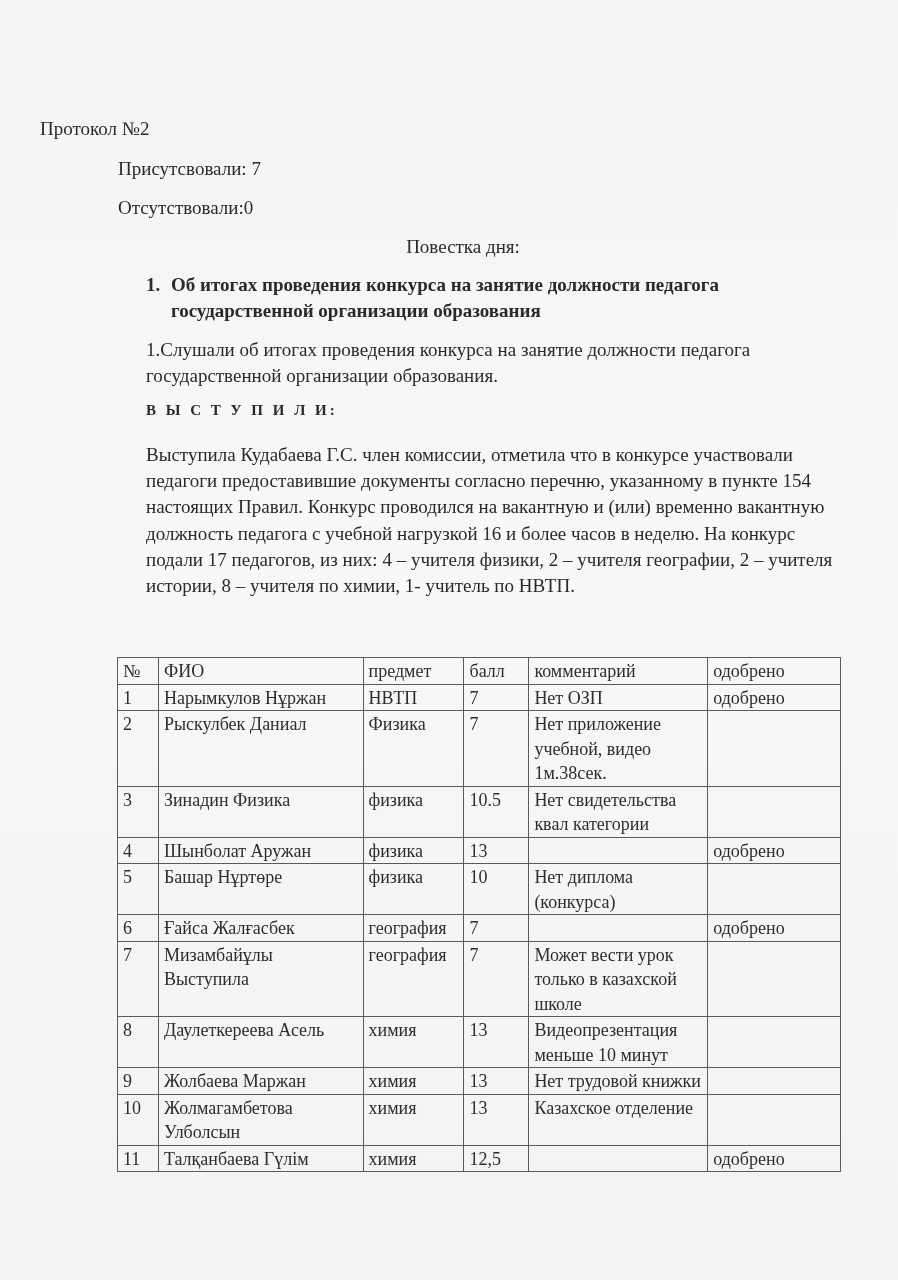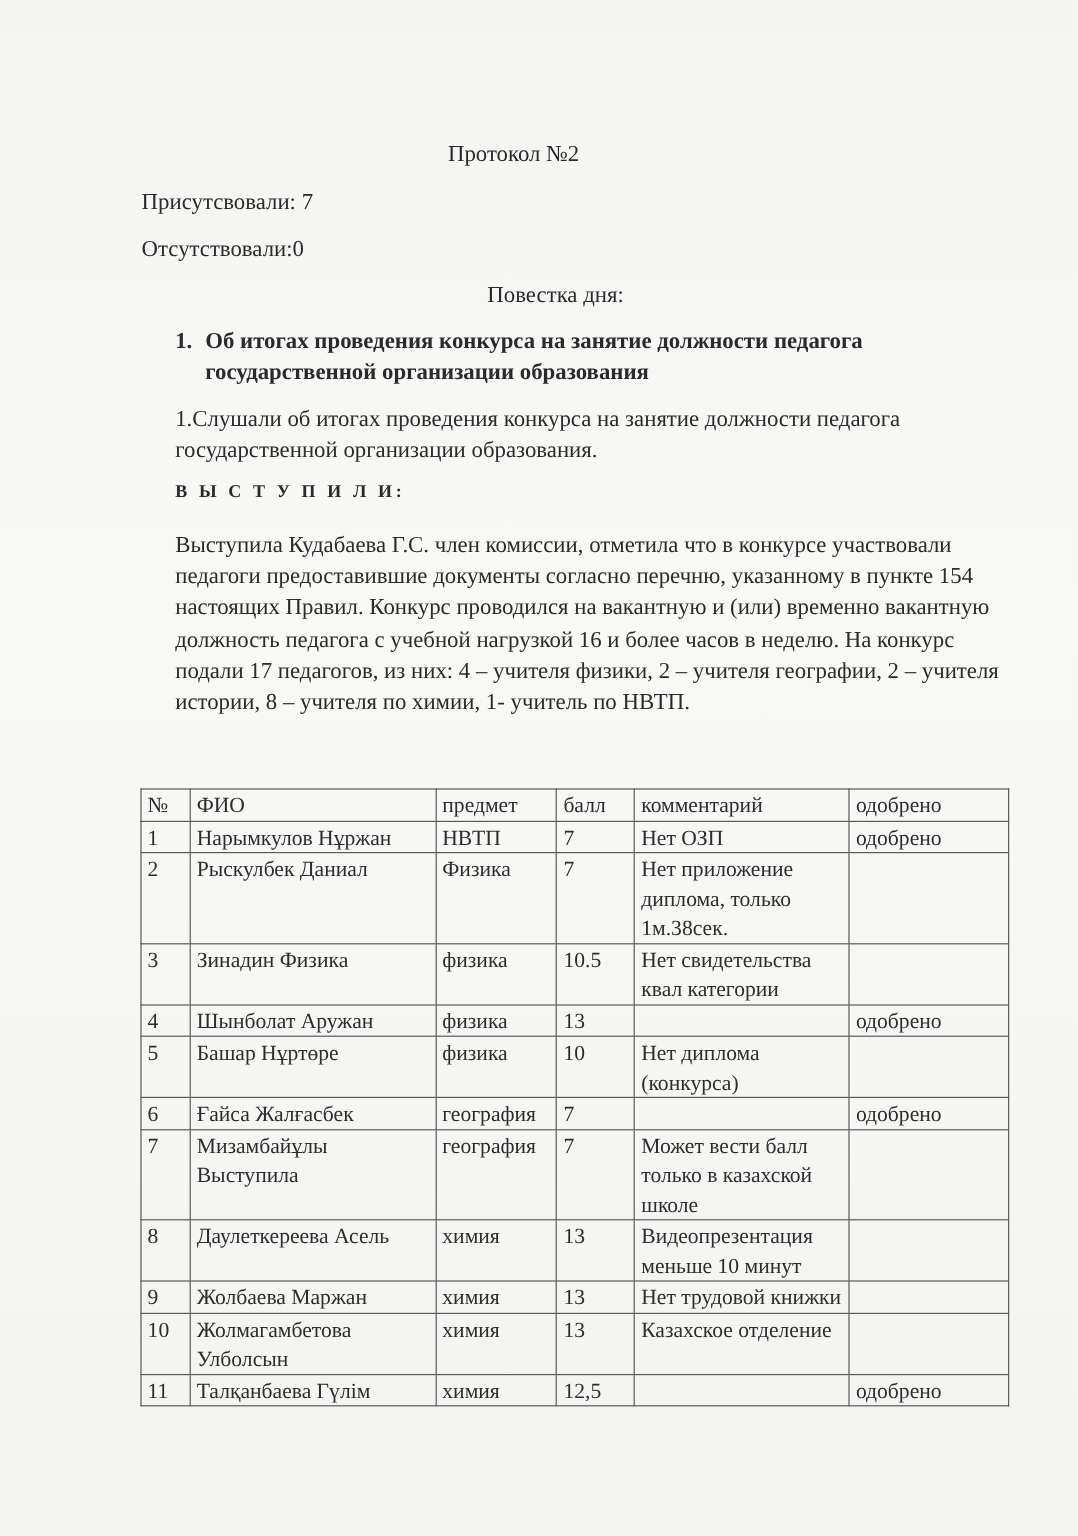--- a/index.html
+++ b/index.html
@@ -7,21 +7,21 @@
       width: 898px; height: 1280px; overflow: hidden;
       background: #f6f6f5;
       font-family: "Liberation Serif", "DejaVu Serif", serif;
       color: #2a2a2a;
       position: relative;
     }
     .page { position: absolute; left: 0; top: 0; width: 898px; height: 1280px;
       background: linear-gradient(180deg, #f4f4f3 0%, #f8f8f7 40%, #f3f3f2 100%); }
     .abs { position: absolute; white-space: nowrap; }
     .t19 { font-size: 19px; line-height: 26px; }
-    .title { left: 0; width: 816px; text-align: center; top: 116px; padding-left: 40px; box-sizing: border-box; }
+    .title { left: 0; width: 816px; text-align: left; top: 116px; padding-left: 40px; box-sizing: border-box; }
     .present { left: 118px; top: 156px; }
     .absent { left: 118px; top: 195px; }
     .agenda { left: 0; width: 898px; text-align: center; top: 234px; padding-left: 28px; box-sizing: border-box; }
     .item { left: 146px; top: 272px; font-weight: bold; white-space: normal; width: 660px; }
     .item .num { position: absolute; left: 0; top: 0; }
     .item .txt { display: block; padding-left: 25px; }
     .heard { left: 146px; top: 337px; white-space: normal; width: 700px; }
     .spoke { left: 146px; top: 402px; font-weight: bold; letter-spacing: 3px; font-size: 15px; }
     .speech { left: 146px; top: 442px; white-space: normal; width: 700px; line-height: 26.2px; }
     table.protocol {
@@ -75,21 +75,21 @@
       <td>НВТП</td>
       <td>7</td>
       <td>Нет ОЗП</td>
       <td>одобрено</td>
     </tr>
     <tr>
       <td>2</td>
       <td>Рыскулбек Даниал</td>
       <td>Физика</td>
       <td>7</td>
-      <td>Нет приложение диплома, только 1м.38сек.</td>
+      <td>Нет приложение учебной, видео 1м.38сек.</td>
       <td></td>
     </tr>
     <tr>
       <td>3</td>
       <td>Зинадин Физика</td>
       <td>физика</td>
       <td>10.5</td>
       <td>Нет свидетельства квал категории</td>
       <td></td>
     </tr>
@@ -115,21 +115,21 @@
       <td>география</td>
       <td>7</td>
       <td></td>
       <td class="bottom">одобрено</td>
     </tr>
     <tr>
       <td>7</td>
       <td>Мизамбайұлы Выступила</td>
       <td>география</td>
       <td>7</td>
-      <td>Может вести балл только в казахской школе</td>
+      <td>Может вести урок только в казахской школе</td>
       <td></td>
     </tr>
     <tr>
       <td>8</td>
       <td>Даулеткереева Асель</td>
       <td>химия</td>
       <td>13</td>
       <td>Видеопрезентация меньше 10 минут</td>
       <td></td>
     </tr>

